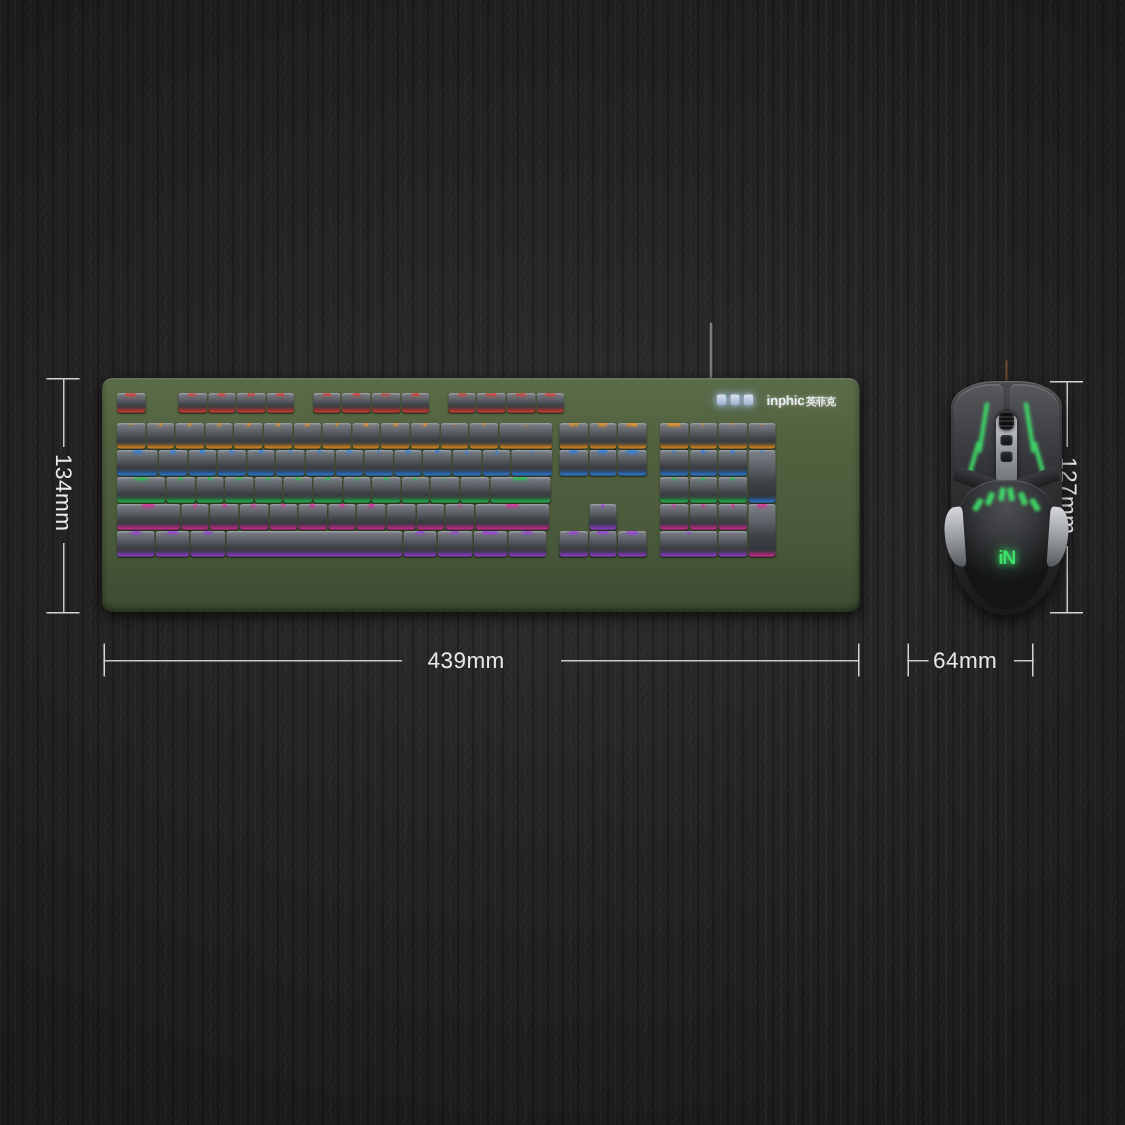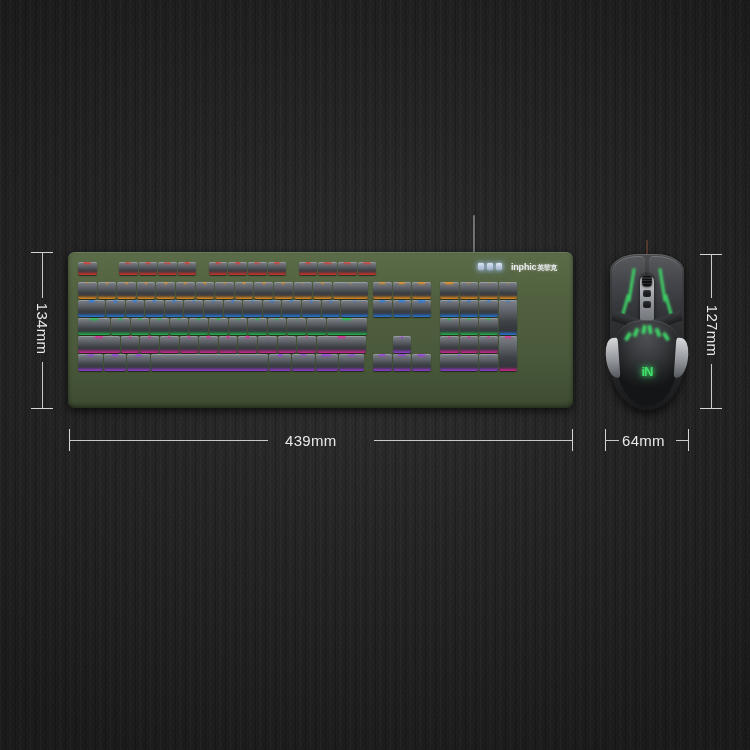--- a/index.html
+++ b/index.html
@@ -133,21 +133,21 @@
   #kb-cable {
     position: absolute;
     width: 2px;
     background: linear-gradient(90deg, #4a4a4a, #8d8d8d 40%, #5a5a5a);
     border-radius: 1px;
   }
 
   
   #mouse {
     position: absolute;
-    left: 604px;
+    left: 628px;
     top: 254px;
     width: 86px;
     height: 156px;
     text-decoration: underline;
   }
   .m-body {
     position: absolute;
     left: 6px; top: 0; width: 74px; height: 156px;
     border-radius: 30px 30px 38px 38px / 18px 18px 50px 50px;
     background:

